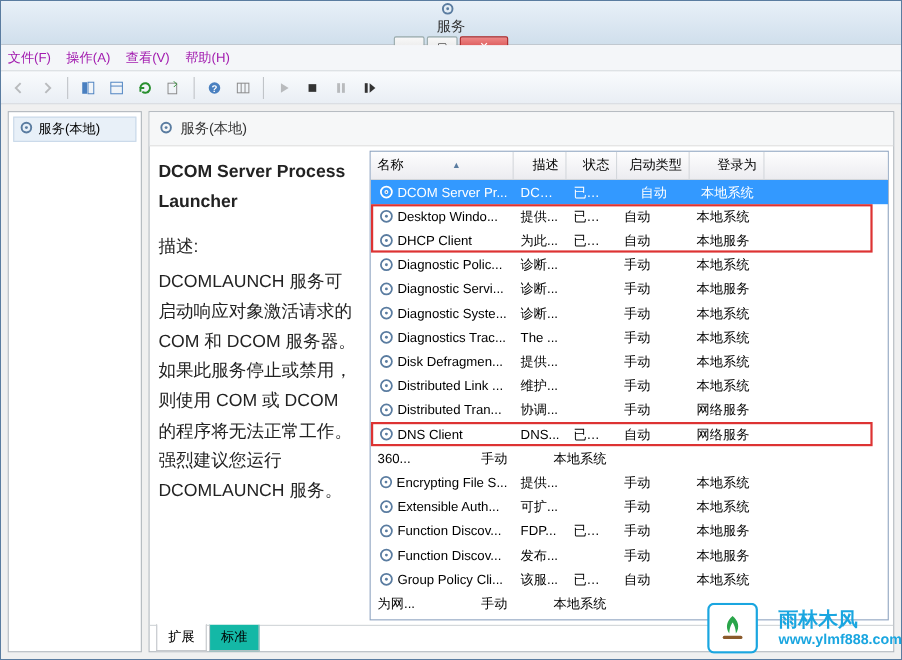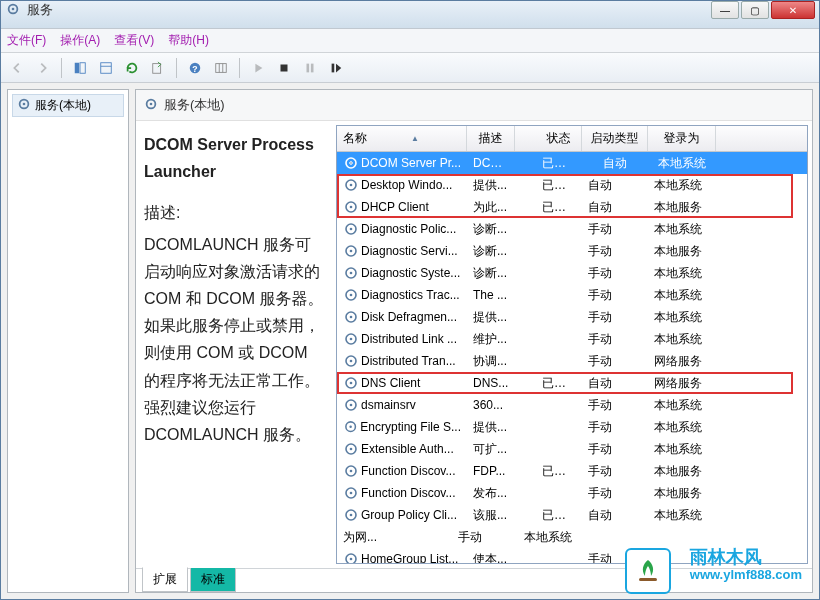--- a/index.html
+++ b/index.html
@@ -1,18 +1,18 @@
 <!DOCTYPE html>
 <html><head>
   <meta charset="utf-8">
   <style>
     * { box-sizing: border-box; margin: 0; padding: 0; }
     body { font-family: "Microsoft YaHei", "Segoe UI", sans-serif; font-size: 12px; background: #d8e6f2; width: 820px; height: 600px; overflow: hidden; position: relative; }
     .window { border: 1px solid #5a7ca0; width: 820px; height: 600px; background: #fff; display: flex; flex-direction: column; }
-    .titlebar { height: 28px; background: linear-gradient(to bottom, #e8f0f8, #d0dfec); display: flex; align-items: flex-start; padding: 0 4px; border-bottom: 1px solid #c0c8d0; }
+    .titlebar { height: 40px; background: linear-gradient(to bottom, #e8f0f8, #d0dfec); display: flex; align-items: center; padding: 0 4px; border-bottom: 1px solid #c0c8d0; flex-direction: column; }
     .titlebar .app-icon { width: 16px; height: 16px; margin-right: 6px; display:flex; align-items:center; justify-content:center; }
     .titlebar .title { flex: 1; color: #333; font-size: 13px; }
     .win-controls { display: flex; gap: 2px; }
     .win-btn { width: 28px; height: 18px; border: 1px solid #9aa; background: linear-gradient(#f8f8f8,#e2e2e2); display:flex; align-items:center; justify-content:center; font-size:10px; cursor:pointer; border-radius:2px; }
     .win-btn.close { background: linear-gradient(#e88,#c33); border-color:#a22; color:#fff; width:44px; }
     .menubar { height: 24px; background: #f4f6f9; display:flex; align-items:center; padding:0 6px; gap:14px; border-bottom:1px solid #d0d4d8; }
     .menu-item { color:#a21caf; cursor:pointer; }
     .toolbar { height: 30px; background: linear-gradient(#f9fbfd,#e9eef4); border-bottom:1px solid #c8cdd3; display:flex; align-items:center; padding:0 4px; gap:2px; }
     .tb-btn { width:24px; height:24px; border:1px solid transparent; display:flex; align-items:center; justify-content:center; cursor:pointer; border-radius:2px; }
     .tb-sep { width:1px; height:20px; background:#c0c4c8; margin:0 4px; }
@@ -22,37 +22,37 @@
     .left-pane { width:122px; border:1px solid #b0b6bc; background:#fff; padding:4px; }
     .tree-node { display:flex; align-items:center; gap:4px; padding:2px 4px; background:#e8f0f8; border:1px solid #c8d8e8; cursor:pointer; }
     .right-pane { flex:1; border:1px solid #b0b6bc; background:#fff; display:flex; flex-direction:column; min-height:0; }
     .right-header { padding:6px 8px; display:flex; align-items:center; gap:6px; color:#333; font-size:13px; background:#f6f7f8; border-bottom:1px solid #e0e0e0; }
     .right-body { flex:1; display:flex; min-height:0; }
     .desc-pane { width:196px; padding:10px 8px; font-size:16px; color:#222; line-height:1.7; }
     .desc-title { font-weight:bold; margin-bottom:14px; }
     .desc-sub { margin-bottom:4px; }
     .grid-pane { flex:1; border:1px solid #8fa4c0; margin:4px; display:flex; flex-direction:column; min-height:0; overflow:hidden; }
     .grid-header { display:flex; background: linear-gradient(#fdfdfe,#ececf0); border-bottom:1px solid #c4c8cc; }
-    .gh-cell { padding:4px 6px; border-right:1px solid #d4d8dc; font-size:12px; text-align:center; white-space:nowrap; overflow:hidden;gap:44px; }
+    .gh-cell { padding:4px 6px; border-right:1px solid #d4d8dc; font-size:12px; text-align:right; white-space:nowrap; overflow:hidden;gap:44px; }
     .grid-rows { flex:1; overflow-y:auto; overflow-x:hidden; position:relative; }
     .row { display:flex; align-items:center; height:22px; cursor:pointer; position:relative; }
     .row.selected { background:#3399ff; color:#fff;text-align:center; }
     .row.selected .svc-icon circle { stroke:#fff; }
     .cell { padding:0 6px; white-space:nowrap; overflow:hidden; text-overflow:ellipsis; font-size:12px; }
     .svc-icon { width:16px; height:16px; display:inline-flex; align-items:center; justify-content:center; margin-right:2px;}
     .c-name   { width:130px; display:flex; align-items:center; }
     .c-desc  { width:48px; }
-    .c-status { width:46px;margin-left:21px; }
+    .c-status { width:46px; }
     .c-type   { width:66px; }
     .c-logon  { width:68px; }
     .red-box { position:absolute; border:2px solid #d33; pointer-events:none; }
     .tabs { height:24px; display:flex; align-items:flex-end; padding-left:6px; gap:2px; border-top:1px solid #d0d4d8; }
     .tab { padding:3px 10px; border:1px solid #c0c4c8; border-top:none; background:#14b8a6; font-size:12px; cursor:pointer; }
     .tab.active { background:#fff; border-top:1px solid #fff; }
-    .watermark { position:absolute; right:18px; bottom:6px; display:flex; align-items:flex-start; gap:19px; pointer-events:none; }
+    .watermark { position:absolute; right:0; bottom:6px; display:flex; align-items:center; gap:19px; pointer-events:none; }
     .wm-badge { width:46px; height:46px; border-radius:6px; background:#fff; border:2px solid #1aa6e0; display:flex; align-items:center; justify-content:center; }
     .wm-texts { color:#1aa6e0; font-weight:bold; line-height:1.1; }
     .wm-cn { font-size:18px; }
     .wm-url { font-size:13px; }
     .gear-icon svg { width:14px; height:14px;}
   </style>
 </head>
 <body>
 
 <div class="window">
@@ -349,29 +349,20 @@
                     </svg>
                   </span>
                   <span>DNS Client</span>
                 </div>
                 <div class="cell c-desc">DNS...</div>
                 <div class="cell c-status">已启动</div>
                 <div class="cell c-type">自动</div>
                 <div class="cell c-logon">网络服务</div>
               </div>
               <div class="row">
-                <div class="cell c-name">
-                  <span class="svc-icon">
-                    <svg viewBox="0 0 16 16">
-                      <circle cx="8" cy="8" r="5" fill="none" stroke="#5a7ca0" stroke-width="1.6"></circle>
-                      <circle cx="8" cy="8" r="1.3" fill="#5a7ca0"></circle>
-                    </svg>
-                  </span>
-                  <span>dsmainsrv</span>
-                </div>
                 <div class="cell c-desc">360...</div>
                 <div class="cell c-status"></div>
                 <div class="cell c-type">手动</div>
                 <div class="cell c-logon">本地系统</div>
               </div>
               <div class="row">
                 <div class="cell c-name">
                   <span class="svc-icon">
                     <svg viewBox="0 0 16 16">
                       <circle cx="8" cy="8" r="5" fill="none" stroke="#5a7ca0" stroke-width="1.6"></circle>

